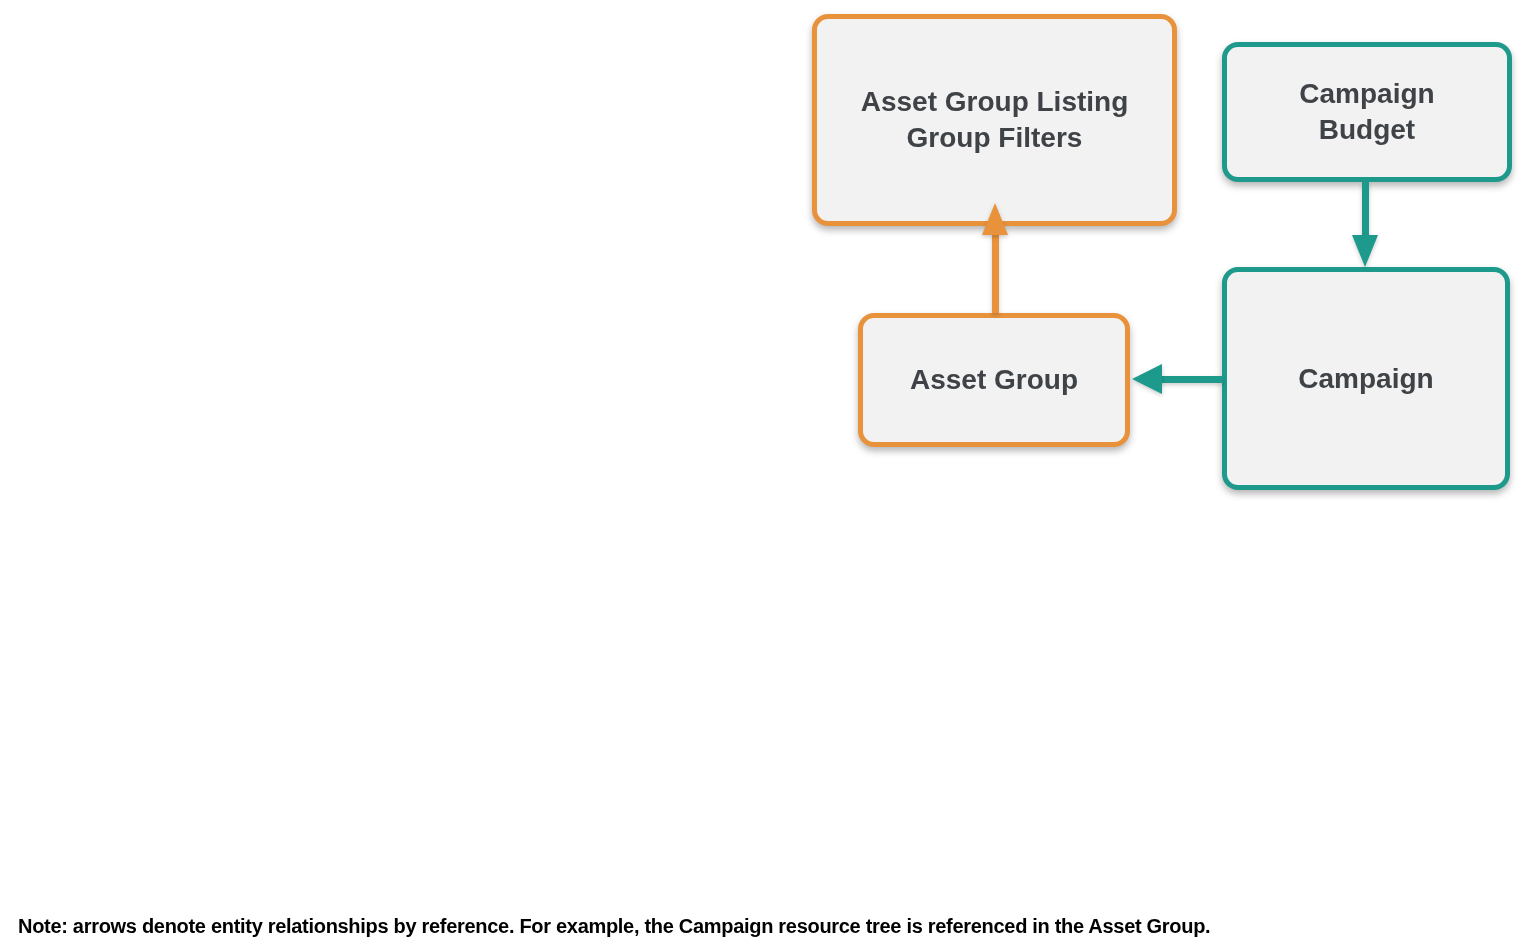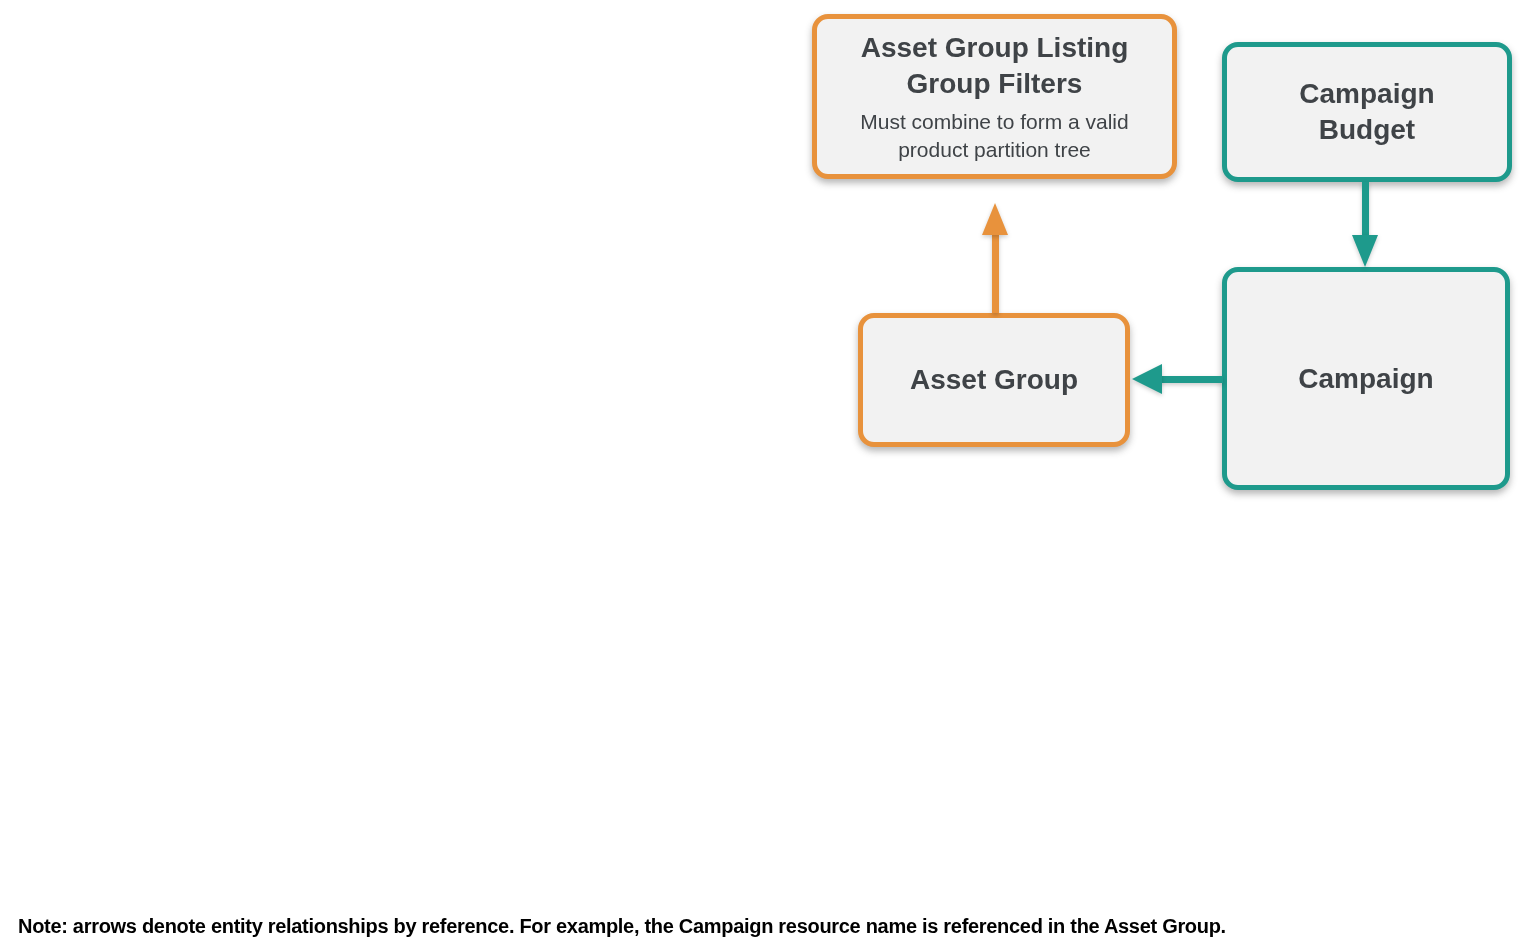--- a/index.html
+++ b/index.html
@@ -85,25 +85,23 @@
     letter-spacing: -0.3px;
     color: var(--note-text, #000000);
     white-space: nowrap;
   }
 </style>
 </head>
 <body>
 
 <div class="canvas">
 
-  <div class="node orange" style="left:812px; top:14px; width:365px; height:165px;">
+  <div class="node orange" style="left:812px; top:14px; width:365px; height:212px;">
     <div class="node-title">Asset Group Listing
 Group Filters</div>
-    <div class="node-subtitle">Must combine to form a valid
-product partition tree</div>
   </div>
 
   <div class="node teal" style="left:1222px; top:42px; width:290px; height:140px;">
     <div class="node-title">Campaign
 Budget</div>
   </div>
 
   <div class="node orange" style="left:858px; top:313px; width:272px; height:134px;">
     <div class="node-title">Asset Group</div>
   </div>
@@ -114,15 +112,15 @@
 
   <div class="shaft-v orange-bg" style="left:992px; top:233px; height:80px;"></div>
   <div class="tri tri-up" style="left:982px; top:203px;"></div>
 
   <div class="shaft-v teal-bg" style="left:1362px; top:182px; height:55px;"></div>
   <div class="tri tri-down" style="left:1352px; top:235px;"></div>
 
   <div class="shaft-h teal-bg" style="left:1158px; top:376px; width:65px;"></div>
   <div class="tri tri-left" style="left:1132px; top:364px;"></div>
 
-  <div class="note">Note: arrows denote entity relationships by reference. For example, the Campaign resource name is referenced in the Asset Group.</div>
+  <div class="note">Note: arrows denote entity relationships by reference. For example, the Campaign resource tree is referenced in the Asset Group.</div>
 
 </div>
 
 </body></html>

